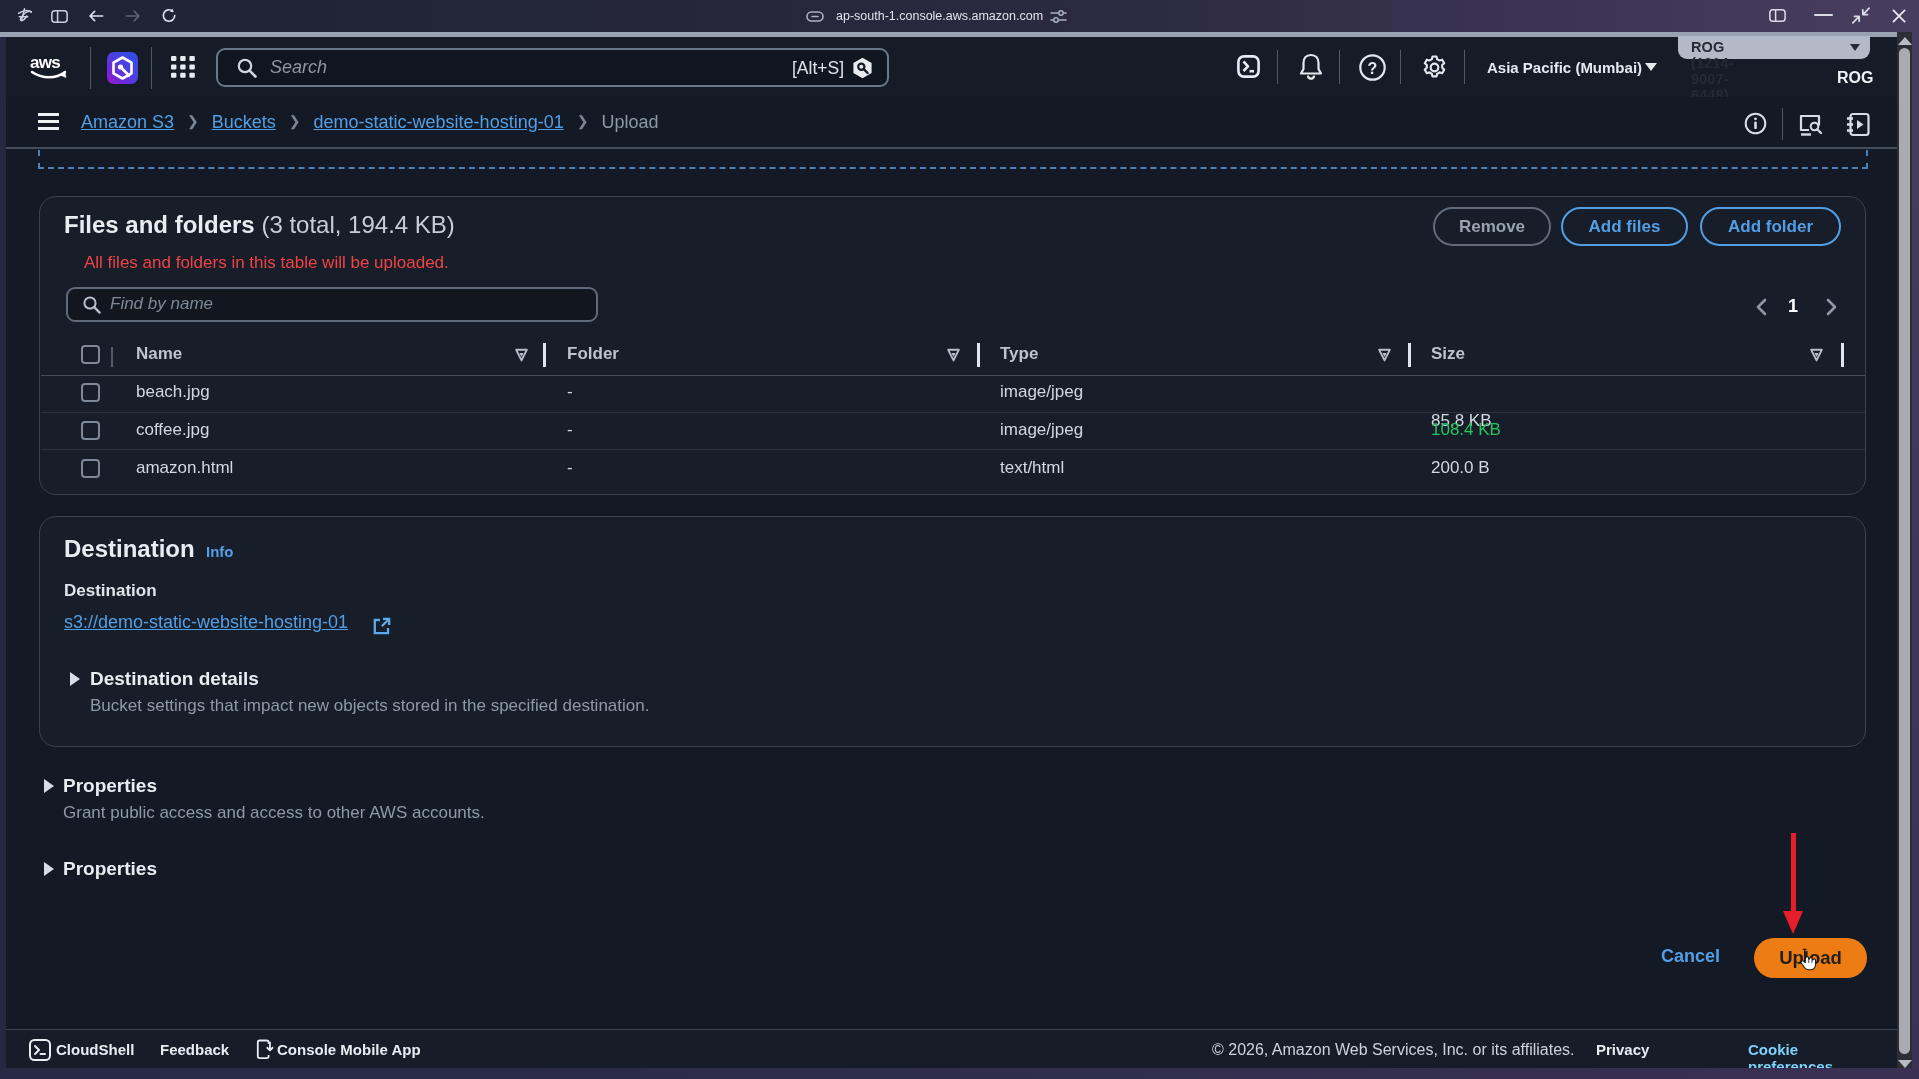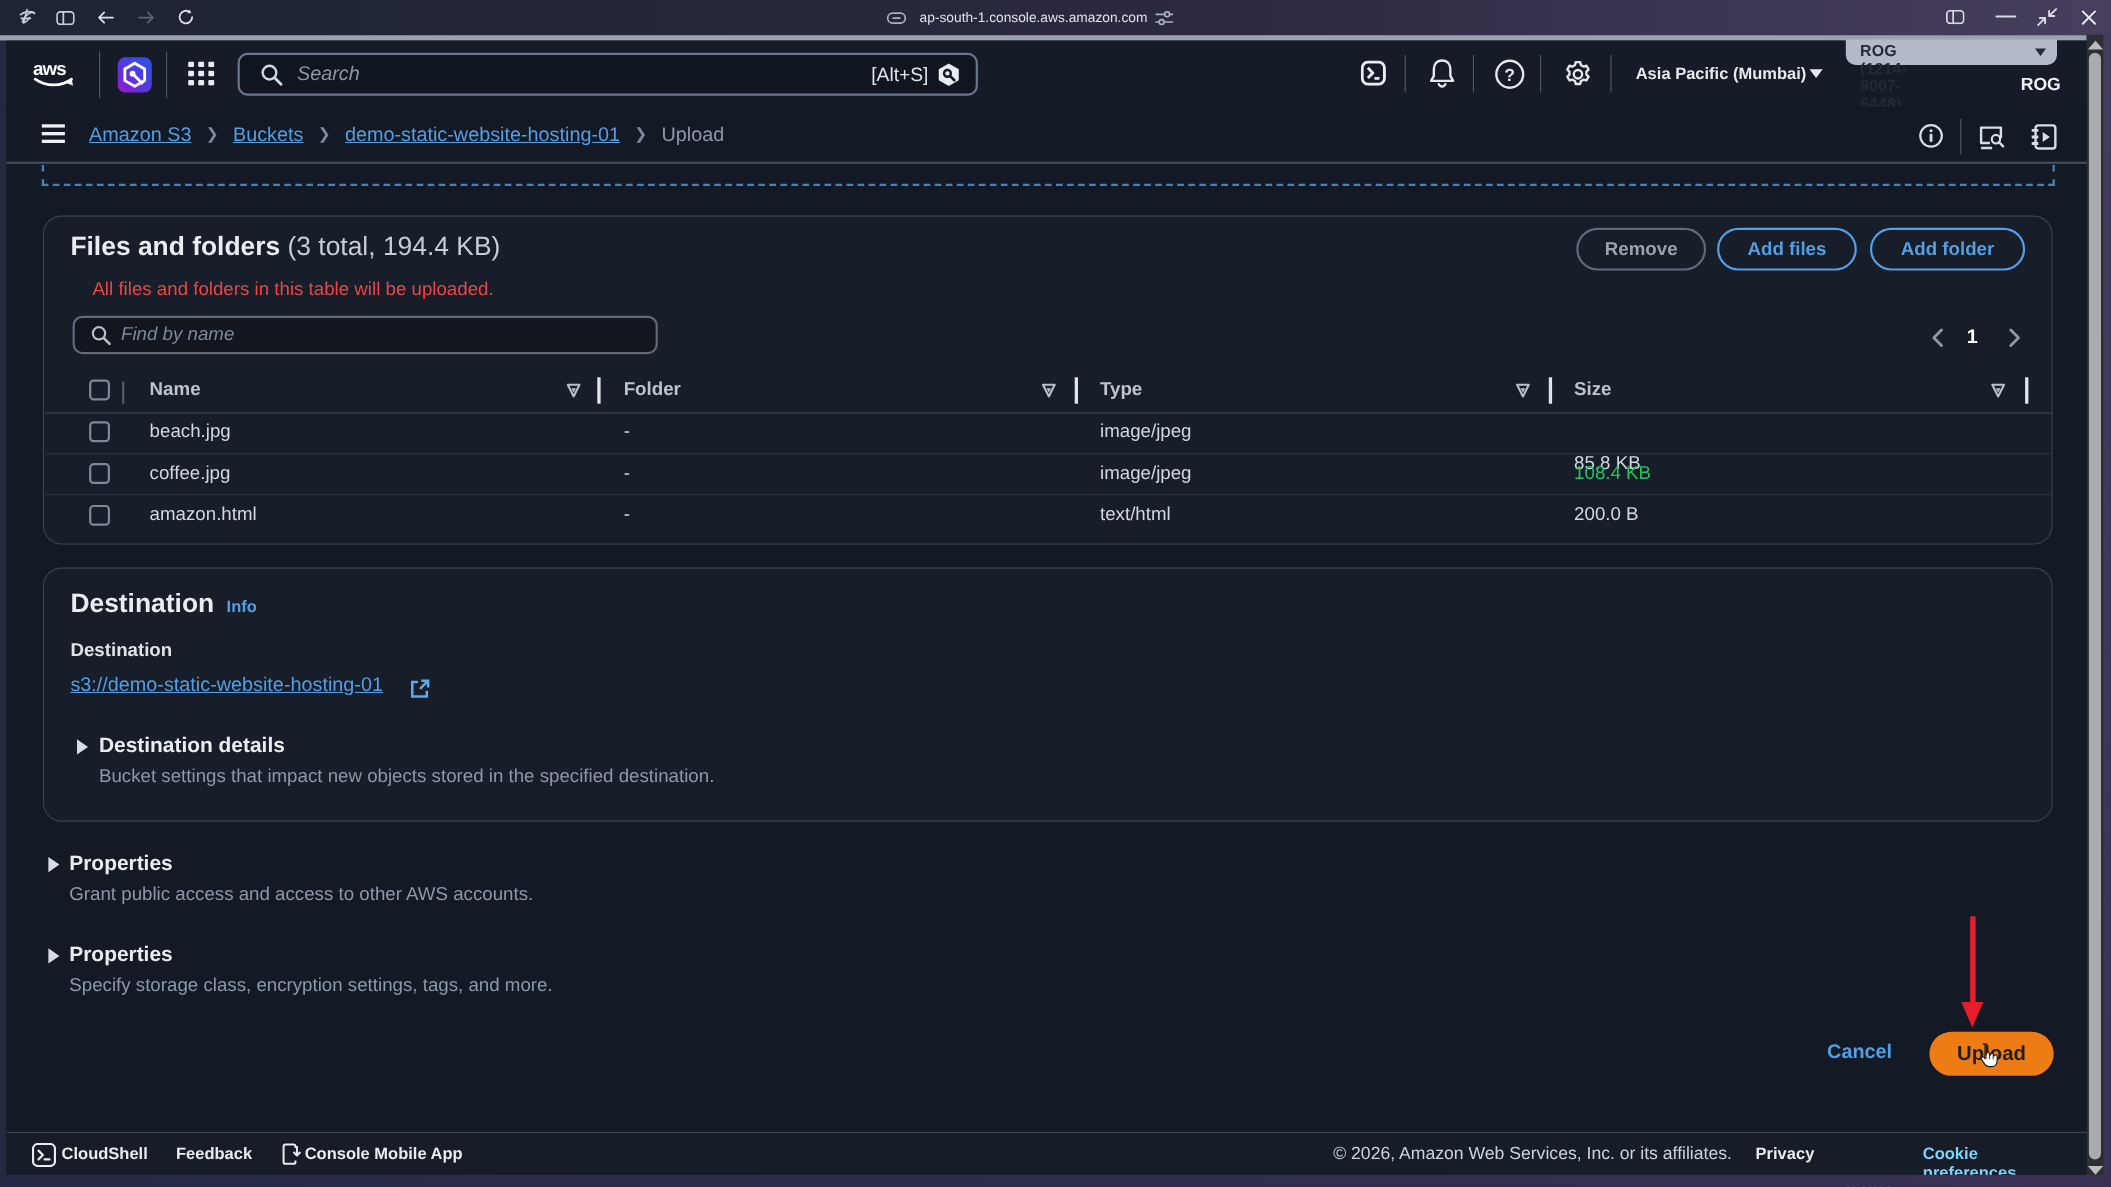--- a/index.html
+++ b/index.html
@@ -254,21 +254,20 @@
   </svg>
   <div class="abs" style="left:70px;top:672px;width:0;height:0;border-top:7px solid transparent;border-bottom:7px solid transparent;border-left:10px solid #d7dde6;"></div>
   <div class="abs" style="left:90px;top:668px;font-size:19px;font-weight:bold;color:#e9ecf1;">Destination details</div>
   <div class="abs" style="left:90px;top:696px;font-size:17px;color:#8d99a8;">Bucket settings that impact new objects stored in the specified destination.</div>
 
   <div class="abs" style="left:44px;top:779px;width:0;height:0;border-top:7px solid transparent;border-bottom:7px solid transparent;border-left:10px solid #d7dde6;"></div>
   <div class="abs" style="left:63px;top:775px;font-size:19px;font-weight:bold;color:#e9ecf1;">Properties</div>
   <div class="abs" style="left:63px;top:803px;font-size:17px;color:#8d99a8;">Grant public access and access to other AWS accounts.</div>
   <div class="abs" style="left:44px;top:862px;width:0;height:0;border-top:7px solid transparent;border-bottom:7px solid transparent;border-left:10px solid #d7dde6;"></div>
   <div class="abs" style="left:63px;top:858px;font-size:19px;font-weight:bold;color:#e9ecf1;">Properties</div>
-  <div class="abs" style="left:63px;top:886px;font-size:17px;color:#8d99a8;">Specify storage class, encryption settings, tags, and more.</div>
 
   <div class="abs" style="left:1661px;top:946px;font-size:18px;font-weight:bold;color:#539fe5;">Cancel</div>
   <div class="abs" style="left:1754px;top:938px;width:113px;height:40px;background:#ee7c14;border-radius:20px;color:#231f18;font-weight:bold;font-size:18.5px;text-align:center;line-height:40px;">Upload</div>
 
   <div class="abs" style="left:1791px;top:833px;width:5px;height:78px;background:#e61e2b;"></div>
   <div class="abs" style="left:1783px;top:911px;width:0;height:0;border-left:10.5px solid transparent;border-right:10.5px solid transparent;border-top:23px solid #e61e2b;"></div>
 
   <svg class="abs" style="left:1797px;top:948px" width="21" height="28" viewBox="0 0 33 43">
     <path d="M9.5 1.5 a2.6 2.6 0 0 1 2.6 2.6 v12.4 l1.2 0.15 0.5 -2 a2.2 2.2 0 0 1 4.3 0.5 l0.2 1.9 1 0.15 0.6 -1.4 a2.1 2.1 0 0 1 4 0.8 l0.1 1.5 1 0.2 0.6 -0.9 a2 2 0 0 1 3.6 1.2 v6.3 c0 2.2 -0.5 4 -1.5 5.6 -1.2 2 -3.2 3.1 -5.8 3.1 h-3.9 c-3 0 -4.8 -1.2 -6.3 -3.4 l-4.9 -7.2 a2.35 2.35 0 0 1 3.8 -2.7 l1.3 1.7 V4.1 a2.6 2.6 0 0 1 2.6 -2.6 z" fill="#ffffff" stroke="#1b1b1b" stroke-width="1.7" stroke-linejoin="round"></path>
     <path d="M13.4 22.5 V17 M18.5 22.5 v-4.6 M23.5 22.6 v-4.2" stroke="#1b1b1b" stroke-width="1.3" fill="none" stroke-linecap="round"></path>

